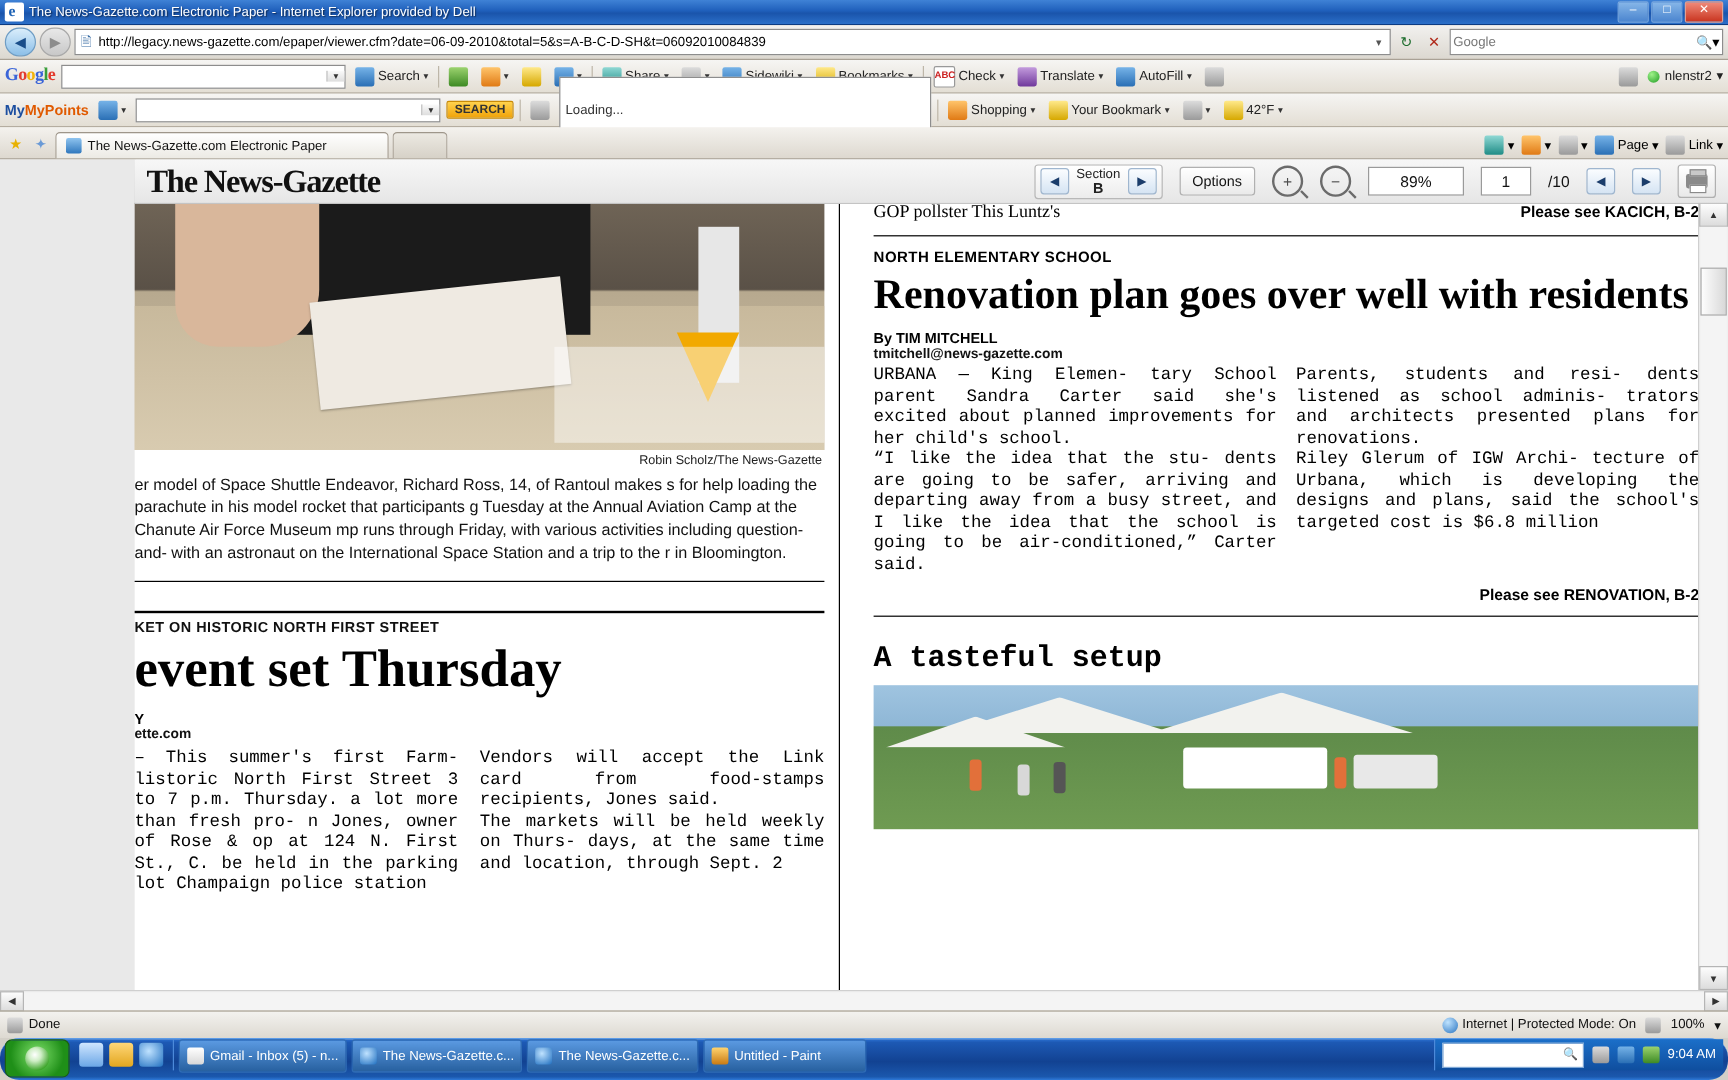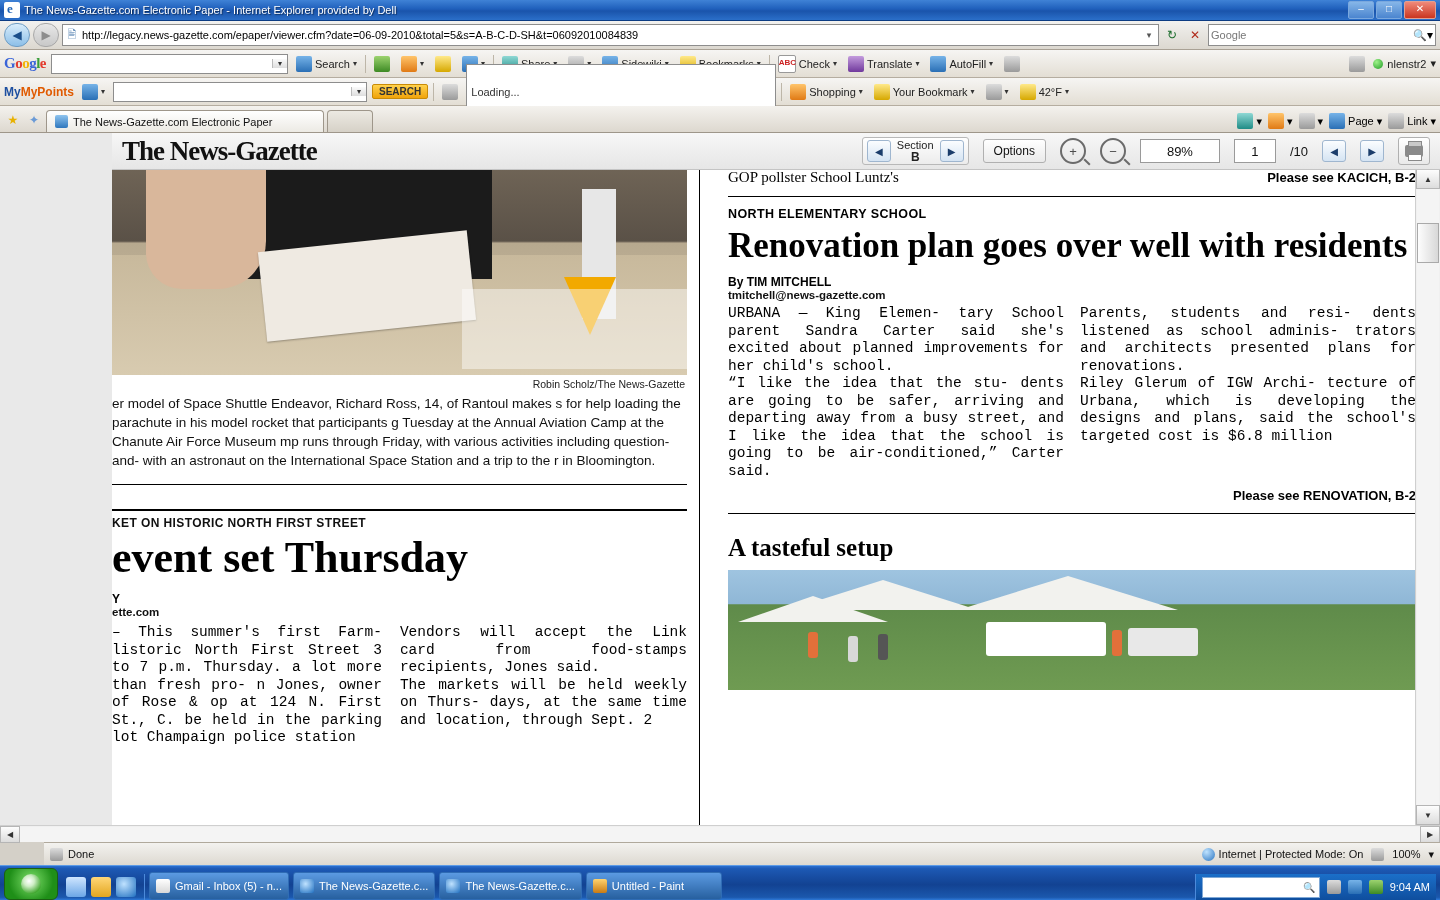--- a/index.html
+++ b/index.html
@@ -121,21 +121,21 @@
   .byline-s{font-family:"Liberation Sans",sans-serif;font-size:12px;font-weight:bold;}
   .email-s{font-family:"Liberation Sans",sans-serif;font-size:11.5px;font-weight:bold;color:#111;}
   .subcols{display:flex;gap:18px;margin-top:6px;}
   .bodytext{font-family:Liberation Mono, monospace;font-size:14.5px;line-height:17.5px;text-align:justify;color:#000;}
 
   .topline{font-family:"Liberation Serif",serif;font-size:15px;color:#000;}
   .please{font-family:"Liberation Sans",sans-serif;font-weight:bold;font-size:13px;text-align:right;}
   .hrthin{border-top:1px solid #000;margin:10px 0;}
   .kicker2{font-family:"Liberation Sans",sans-serif;font-size:12.5px;font-weight:bold;letter-spacing:.4px;}
   .headline-r{font-family:"Liberation Serif",serif;font-size:35px;font-weight:bold;line-height:38px;margin:6px 0 10px 0;}
-  .headline-r2{font-family:Liberation Serif, serif;font-size:25px;font-weight:bold;margin:20px 0 8px 0;}
+  .headline-r2{font-family:Liberation Mono, monospace;font-size:25px;font-weight:bold;margin:20px 0 8px 0;}
   .rcols{display:flex;gap:16px;}
   .rcol{width:50%;}
   .photo2{height:120px;background:linear-gradient(180deg,#9fc4e0 0%,#8fb7d6 28%,#5f8b4a 29%,#6f9b52 100%);position:relative;overflow:hidden;border:0;}
   .tent{position:absolute;background:#f2f2ee;}
   .t1{left:60px;top:10px;width:190px;height:30px;clip-path:polygon(50% 0,100% 100%,0 100%);}
   .t2{left:230px;top:6px;width:220px;height:34px;clip-path:polygon(50% 0,100% 100%,0 100%);}
   .t3{left:10px;top:26px;width:150px;height:26px;clip-path:polygon(50% 0,100% 100%,0 100%);}
   .truck{position:absolute;left:258px;top:52px;width:120px;height:34px;background:#fff;border-radius:3px;}
   .truck2{position:absolute;left:400px;top:58px;width:70px;height:28px;background:#e8e8e8;border-radius:3px;}
   .person{position:absolute;width:10px;height:26px;background:#e2703a;border-radius:3px;}
@@ -144,29 +144,29 @@
   .vscroll{position:absolute;right:0;top:36px;bottom:0;width:24px;background:#f0f0f0;border-left:1px solid #cfcfcf;display:flex;flex-direction:column;align-items:center;}
   .vbtn{width:22px;height:18px;background:linear-gradient(180deg,#fdfdfd,#dcdcdc);border:1px solid #b5b5b5;display:flex;align-items:center;justify-content:center;font-size:8px;color:#333;}
   .vtrack{flex:1;width:22px;background:#f4f4f4;position:relative;}
   .vthumb{position:absolute;top:34px;left:0;width:20px;height:38px;background:linear-gradient(90deg,#fdfdfd,#d8d8d8);border:1px solid #a9a9a9;}
   .hscroll{height:16px;background:#f0f0f0;border-top:1px solid #cfcfcf;display:flex;align-items:center;}
   .hbtn{width:18px;height:15px;background:linear-gradient(180deg,#fdfdfd,#dcdcdc);border:1px solid #b5b5b5;display:flex;align-items:center;justify-content:center;font-size:8px;color:#333;}
   .htrack{flex:1;height:15px;background:#f4f4f4;}
 
   
   .statusbar{height:22px;background:linear-gradient(180deg,#f3f2ef,#ddd9d1);border-top:1px solid #b0a99c;display:flex;align-items:center;
-    padding:0 6px;gap:8px;font-size:11px;color:#111;margin-left:44px;}
+    padding:0 6px;gap:8px;font-size:11px;color:#111;}
   .st-left{display:flex;align-items:center;gap:5px;}
   .st-right{margin-left:auto;display:flex;align-items:center;gap:8px;}
   .zone{display:flex;align-items:center;gap:4px;}
   .globe{width:13px;height:13px;border-radius:50%;background:radial-gradient(circle at 35% 30%,#bfe3ff,#2a74c0);}
 
   
   .taskbar{height:34px;background:linear-gradient(180deg,#2a6fd0 0%,#1d59b4 8%,#124292 55%,#1b58ad 92%,#2e79d8 100%);
-    display:flex;align-items:flex-end;gap:4px;padding:0 4px;border-top:1px solid #5d9be6;}
+    display:flex;align-items:flex-start;gap:4px;padding:0 4px;border-top:1px solid #5d9be6;border-radius:16px;}
   .startbtn{width:52px;height:30px;border-radius:6px;background:radial-gradient(circle at 50% 40%,#7fe06b,#1f8f18 70%);border:1px solid #1b5f12;
     display:flex;align-items:center;justify-content:center;}
   .startbtn .flag{width:20px;height:20px;border-radius:50%;background:radial-gradient(circle at 40% 35%,#fff 0%,#cfeec6 30%,#3ea52c 75%);}
   .qlaunch{display:flex;align-items:center;gap:5px;padding:0 8px 0 4px;border-right:1px solid #4c8ada;height:26px;}
   .qi{width:20px;height:20px;border-radius:3px;}
   .qi.ie{background:radial-gradient(circle at 40% 35%,#bfe2ff,#1f6fc0);}
   .qi.fld{background:linear-gradient(180deg,#ffd778,#e2a61f);}
   .qi.show{background:linear-gradient(180deg,#cfe6ff,#6ba6e6);}
   .tbtn{height:26px;min-width:122px;max-width:135px;display:flex;align-items:center;gap:5px;padding:0 6px;border:1px solid #2f6cb5;border-radius:3px;
     background:linear-gradient(180deg,#5b9ae2,#27609f);color:#fff;font-size:11px;white-space:nowrap;overflow:hidden;text-overflow:ellipsis;}
@@ -421,21 +421,21 @@
               <div style="width:50%;">
                 <div class="bodytext">Vendors will accept the Link card from food-stamps recipients, Jones said.</div>
                 <div class="bodytext">The markets will be held weekly on Thurs- days, at the same time and location, through Sept. 2</div>
               </div>
             </div>
           </div>
         </div>
 
         <div class="colRight">
           <div style="display:flex;align-items:baseline;gap:20px;">
-            <div class="topline">GOP pollster School Luntz's</div>
+            <div class="topline">GOP pollster This Luntz's</div>
             <div class="please" style="flex:1;">Please see KACICH, B-2</div>
           </div>
           <div class="hrthin"></div>
           <div class="kicker2">NORTH ELEMENTARY SCHOOL</div>
           <div class="headline-r">Renovation plan goes over well with residents</div>
           <div class="byline-s">By TIM MITCHELL</div>
           <div class="email-s" style="margin-bottom:4px;">tmitchell@news-gazette.com</div>
           <div class="rcols">
             <div class="rcol">
               <div class="bodytext">URBANA — King Elemen- tary School parent Sandra Carter said she's excited about planned improvements for her child's school.</div>

